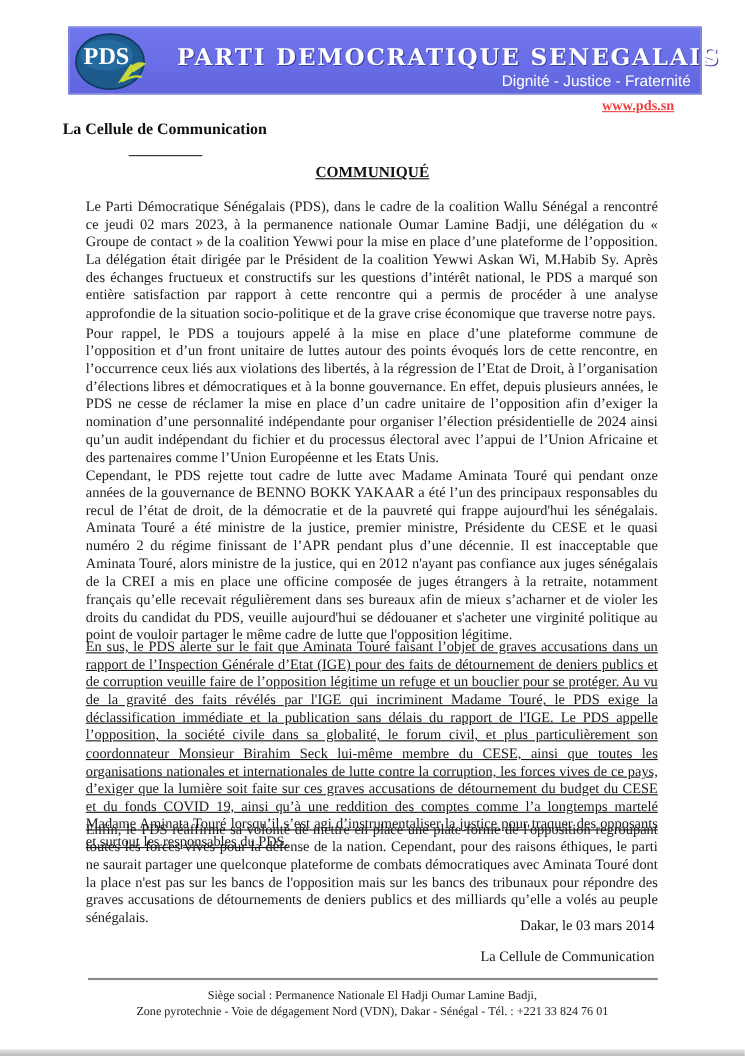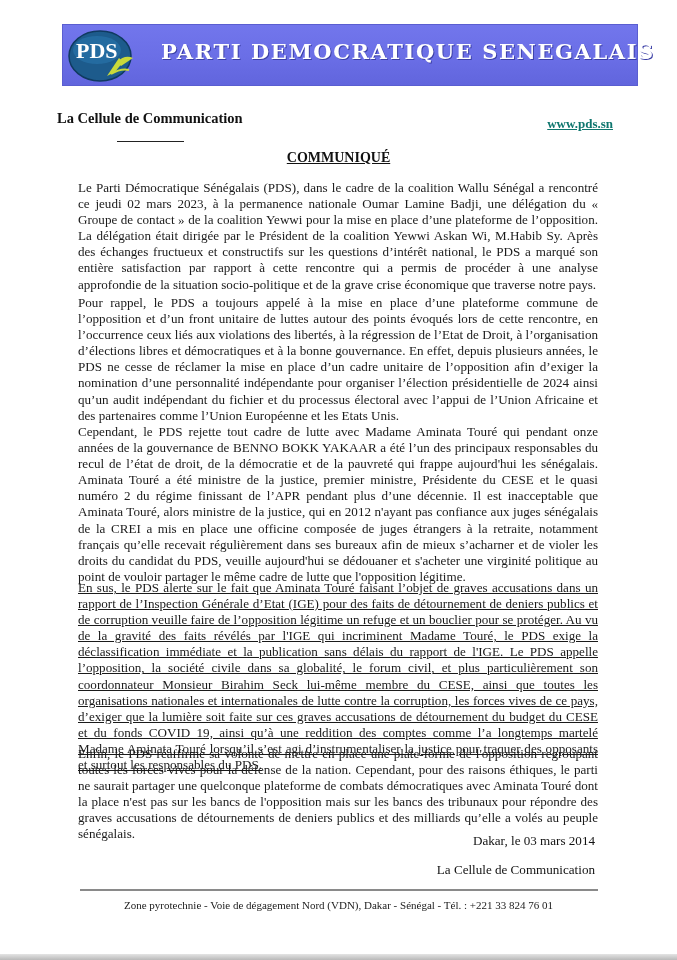--- a/index.html
+++ b/index.html
@@ -23,21 +23,21 @@
       text-shadow: 1px 1px 0 #3b3fa6;
     }
     .banner-motto {
       position: absolute; right: 9px; top: 40px;
       font-family: "Liberation Sans", sans-serif; font-size: 14px;
       color: #ffffff; white-space: nowrap;
     }
     .website {
       position: absolute; right: 64px; top: 88px;
       font-family: "Liberation Serif", serif; font-weight: bold; font-size: 13px;
-      color: #0f766e; text-decoration: underline; margin-top: 28px;
+      color: #ef4444; text-decoration: underline;
     }
     .sender {
       position: absolute; left: 57px; top: 110px;
       font-weight: bold; font-size: 14.5px; color: #111;
     }
     .short-rule {
       position: absolute; left: 117px; top: 141px; width: 67px; height: 0;
       border-top: 1px solid #222;
     }
     .heading {
@@ -79,36 +79,38 @@
 <div class="banner">
   <svg class="logo" viewBox="0 0 72 56">
     <ellipse cx="33" cy="28" rx="31" ry="25" fill="#1d5b8c" stroke="#0f3a60" stroke-width="1.5"></ellipse>
     <ellipse cx="30" cy="22" rx="24" ry="14" fill="#2a78b0" opacity="0.55"></ellipse>
     <text x="9" y="30" font-family="Liberation Serif, serif" font-size="22" font-weight="bold" fill="#ffffff">PDS</text>
     <path d="M40 48 L52 30 L56 34 L48 44 Z" fill="#c9d93a"></path>
     <path d="M50 34 Q58 26 66 30 Q60 34 54 38 Z" fill="#c9d93a"></path>
     <path d="M44 46 Q54 40 62 42" stroke="#c9d93a" stroke-width="2" fill="none"></path>
   </svg>
   <div class="banner-title">PARTI DEMOCRATIQUE SENEGALAIS</div>
+  <div class="banner-motto">Dignité - Justice - Fraternité</div>
 </div>
 
 <a class="website">www.pds.sn</a>
 
 <div class="sender">La Cellule de Communication</div>
 <div class="short-rule"></div>
 
 <div class="heading">COMMUNIQUÉ</div>
 
 <p class="body-text p1" style="margin:0">Le Parti Démocratique Sénégalais (PDS), dans le cadre de la coalition Wallu Sénégal a rencontré ce jeudi 02 mars 2023, à la permanence nationale Oumar Lamine Badji, une délégation du « Groupe de contact » de la coalition Yewwi pour la mise en place d’une plateforme de l’opposition. La délégation était dirigée par le Président de la coalition Yewwi Askan Wi, M.Habib Sy. Après des échanges fructueux et constructifs sur les questions d’intérêt national, le PDS a marqué son entière satisfaction par rapport à cette rencontre qui a permis de procéder à une analyse approfondie de la situation socio-politique et de la grave crise économique que traverse notre pays.</p>
 <p class="body-text p2" style="margin:0">Pour rappel, le PDS a toujours appelé à la mise en place d’une plateforme commune de l’opposition et d’un front unitaire de luttes autour des points évoqués lors de cette rencontre, en l’occurrence ceux liés aux violations des libertés, à la régression de l’Etat de Droit, à l’organisation d’élections libres et démocratiques et à la bonne gouvernance. En effet, depuis plusieurs années, le PDS ne cesse de réclamer la mise en place d’un cadre unitaire de l’opposition afin d’exiger la nomination d’une personnalité indépendante pour organiser l’élection présidentielle de 2024 ainsi qu’un audit indépendant du fichier et du processus électoral avec l’appui de l’Union Africaine et des partenaires comme l’Union Européenne et les Etats Unis.</p>
 <p class="body-text p3" style="margin:0">Cependant, le PDS rejette tout cadre de lutte avec Madame Aminata Touré qui pendant onze années de la gouvernance de BENNO BOKK YAKAAR a été l’un des principaux responsables du recul de l’état de droit, de la démocratie et de la pauvreté qui frappe aujourd'hui les sénégalais. Aminata Touré a été ministre de la justice, premier ministre, Présidente du CESE et le quasi numéro 2 du régime finissant de l’APR pendant plus d’une décennie. Il est inacceptable que Aminata Touré, alors ministre de la justice, qui en 2012 n'ayant pas confiance aux juges sénégalais de la CREI a mis en place une officine composée de juges étrangers à la retraite, notamment français qu’elle recevait régulièrement dans ses bureaux afin de mieux s’acharner et de violer les droits du candidat du PDS, veuille aujourd'hui se dédouaner et s'acheter une virginité politique au point de vouloir partager le même cadre de lutte que l'opposition légitime.</p>
 <p class="body-text p4" style="margin:0">En sus, le PDS alerte sur le fait que Aminata Touré faisant l’objet de graves accusations dans un rapport de l’Inspection Générale d’Etat (IGE) pour des faits de détournement de deniers publics et de corruption veuille faire de l’opposition légitime un refuge et un bouclier pour se protéger. Au vu de la gravité des faits révélés par l'IGE qui incriminent Madame Touré, le PDS exige la déclassification immédiate et la publication sans délais du rapport de l'IGE. Le PDS appelle l’opposition, la société civile dans sa globalité, le forum civil, et plus particulièrement son coordonnateur Monsieur Birahim Seck lui-même membre du CESE, ainsi que toutes les organisations nationales et internationales de lutte contre la corruption, les forces vives de ce pays, d’exiger que la lumière soit faite sur ces graves accusations de détournement du budget du CESE et du fonds COVID 19, ainsi qu’à une reddition des comptes comme l’a longtemps martelé Madame Aminata Touré lorsqu’il s’est agi d’instrumentaliser la justice pour traquer des opposants et surtout les responsables du PDS.</p>
 <p class="body-text p5" style="margin:0">Enfin, le PDS réaffirme sa volonté de mettre en place une plate-forme de l'opposition regroupant toutes les forces vives pour la défense de la nation. Cependant, pour des raisons éthiques, le parti ne saurait partager une quelconque plateforme de combats démocratiques avec Aminata Touré dont la place n'est pas sur les bancs de l'opposition mais sur les bancs des tribunaux pour répondre des graves accusations de détournements de deniers publics et des milliards qu’elle a volés au peuple sénégalais.</p>
 
 <div class="date-line">Dakar, le 03 mars 2014</div>
 <div class="signature">La Cellule de Communication</div>
 
 <div class="footer-rule"></div>
 <div class="footer">
+  <div>Siège social : Permanence Nationale El Hadji Oumar Lamine Badji,</div>
   <div>Zone pyrotechnie - Voie de dégagement Nord (VDN), Dakar - Sénégal - Tél. : +221 33 824 76 01</div>
 </div>
 
 <div class="page-edge"></div>
 
 </body></html>

